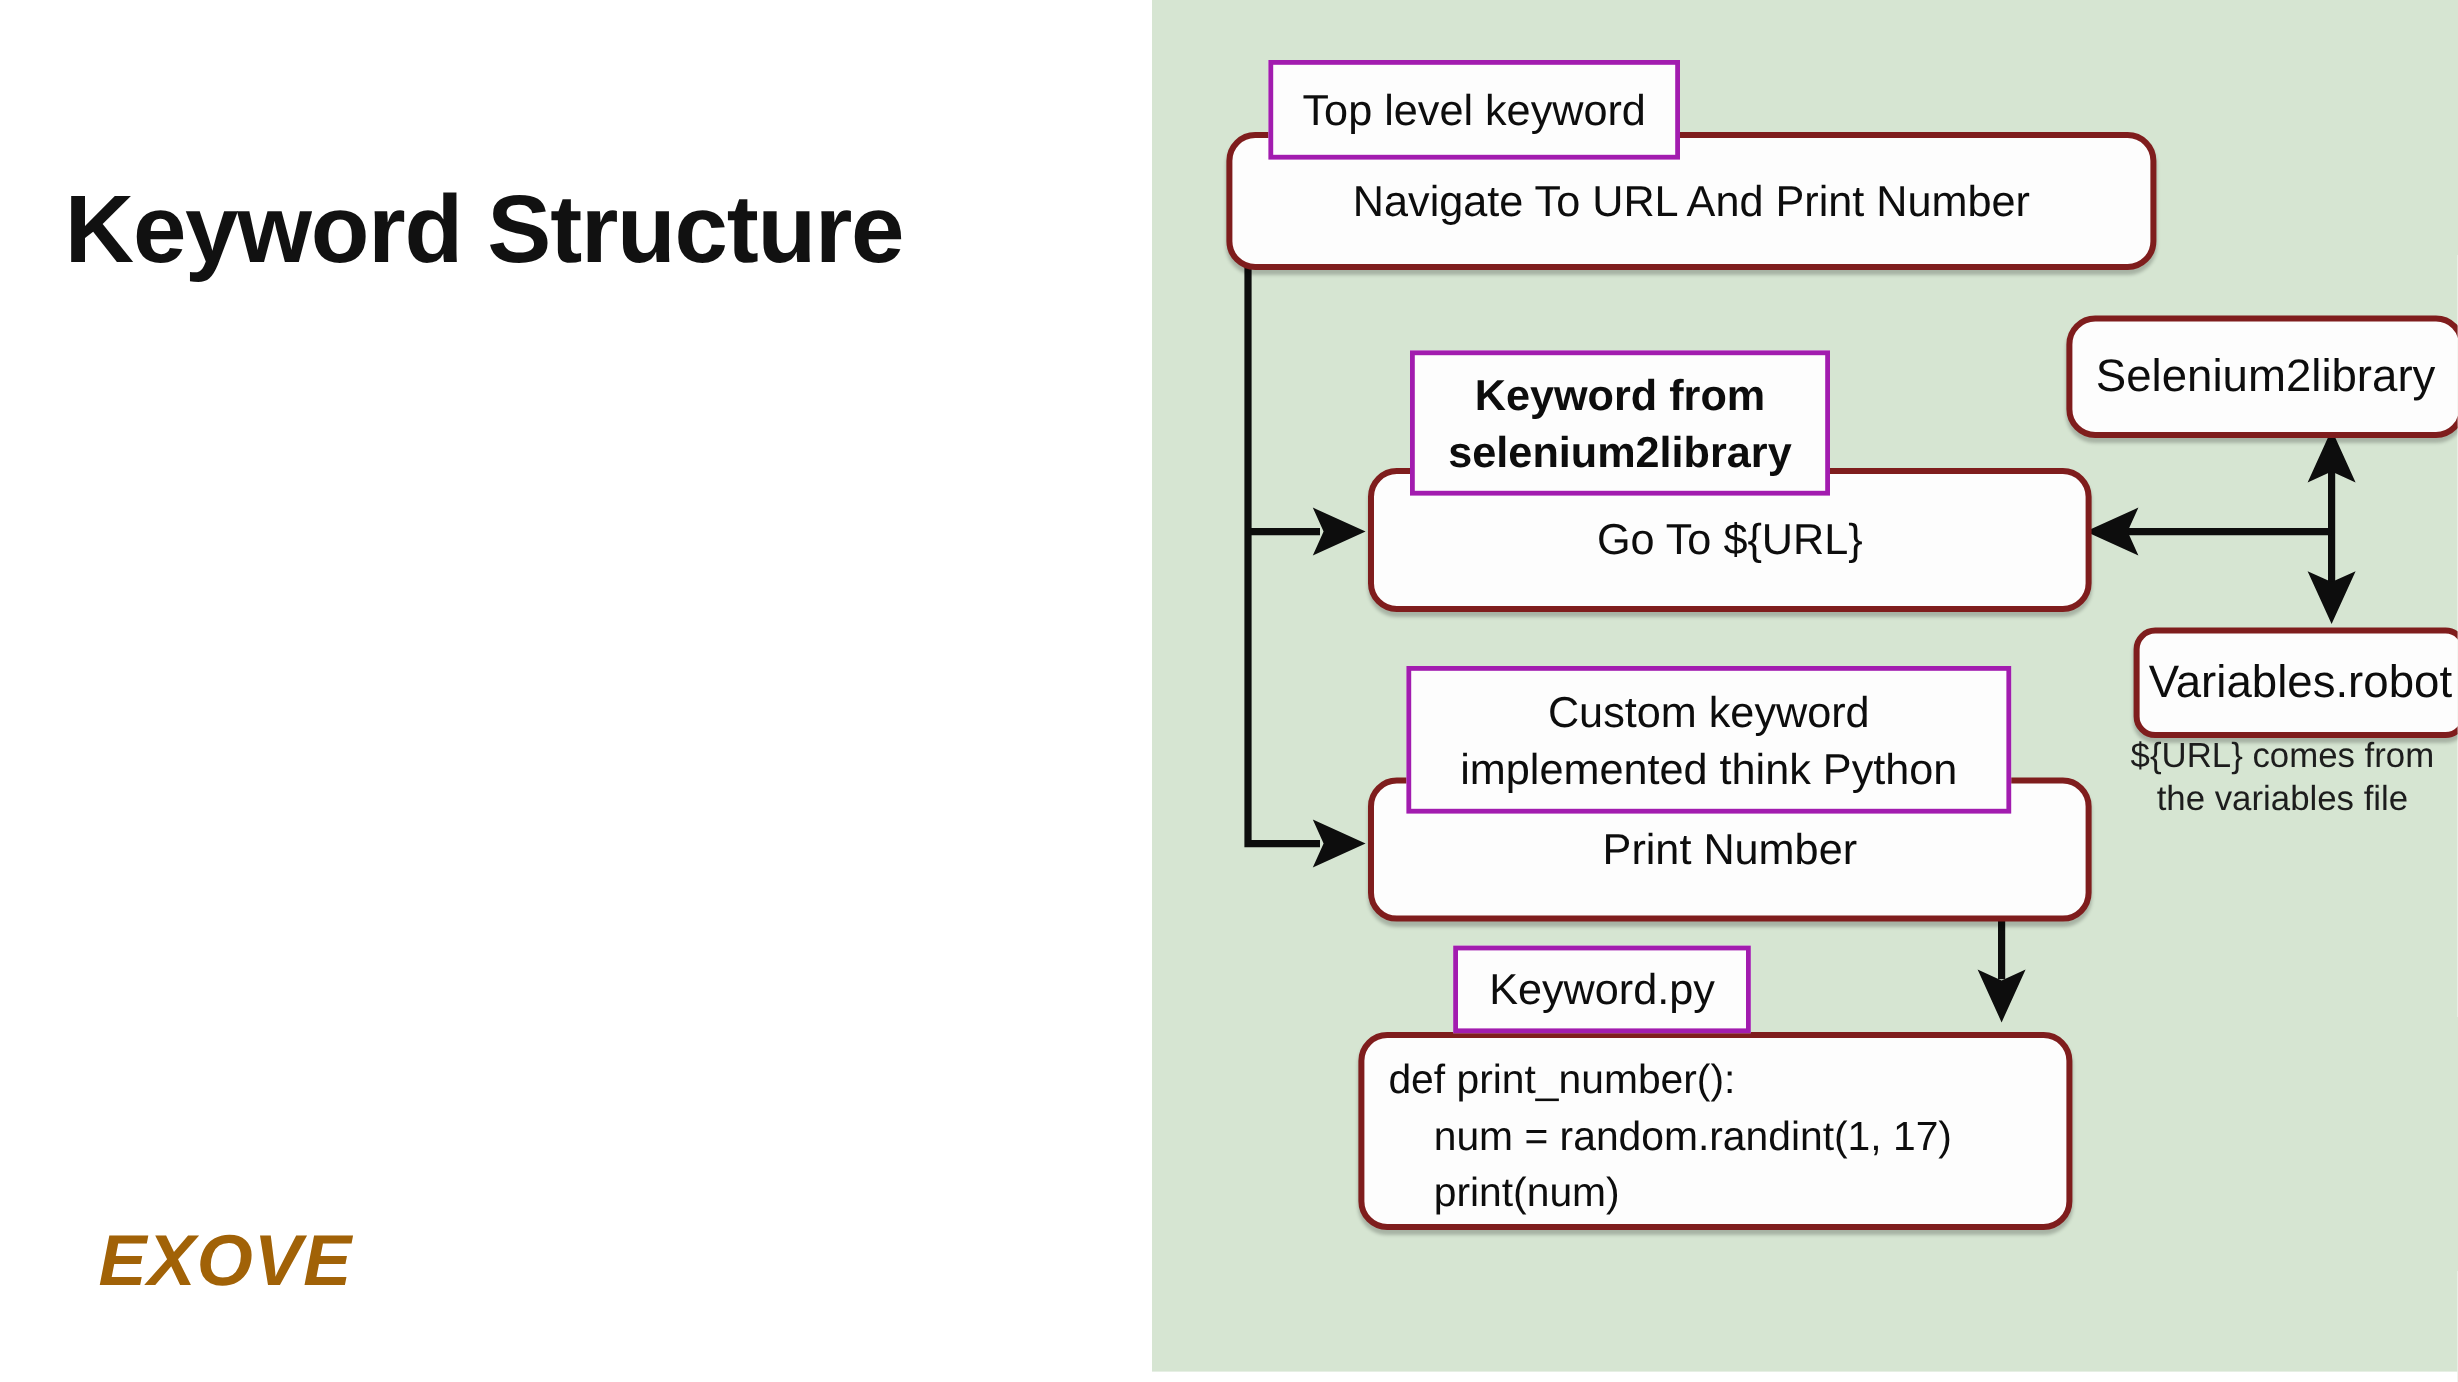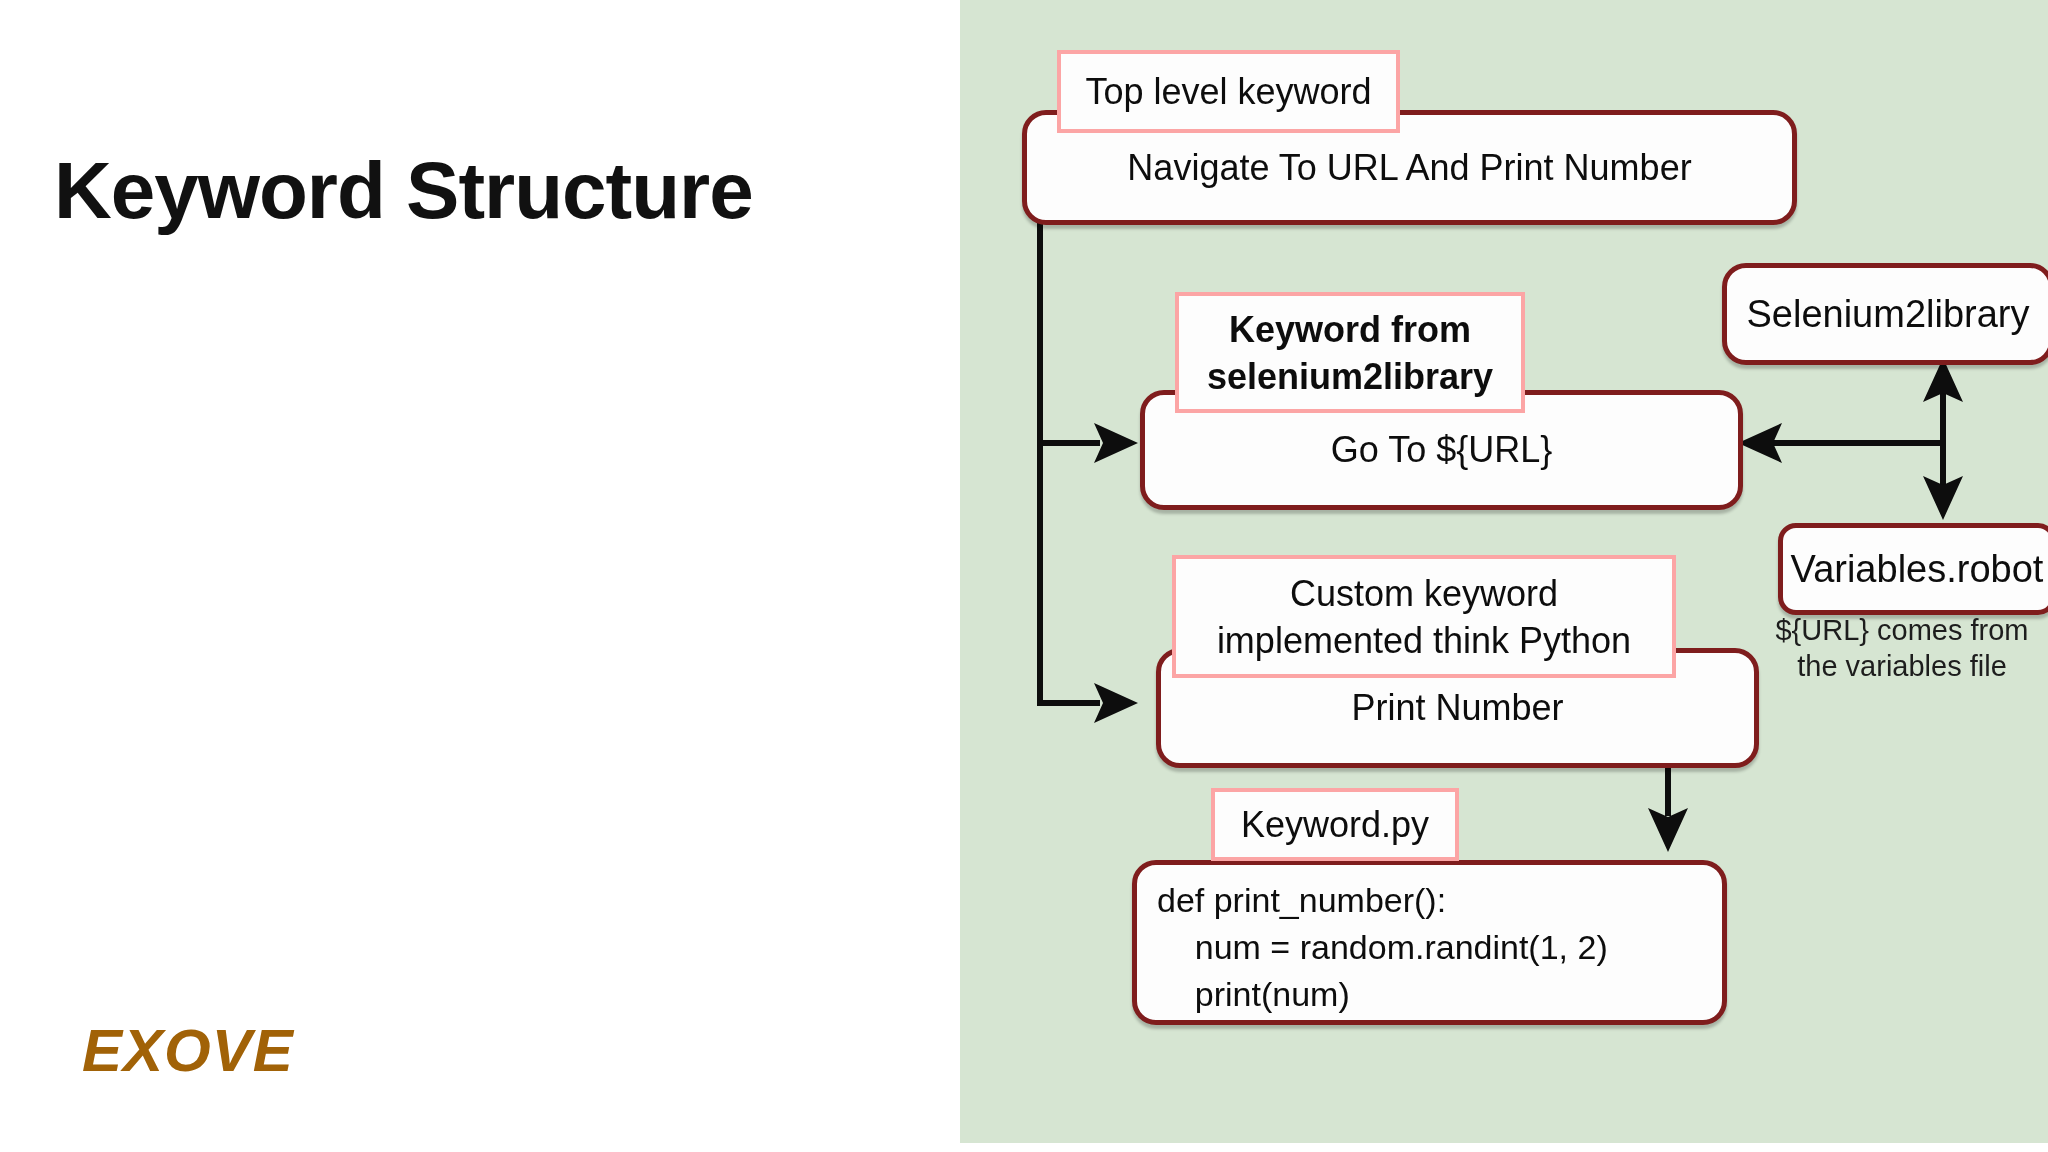--- a/index.html
+++ b/index.html
@@ -28,21 +28,21 @@
     position:absolute;left:82px;top:1016px;
     font-size:60px;font-weight:900;letter-spacing:1px;color:#a16207;font-style:italic;
   }
   
   .green-panel{
     position:absolute;left:960px;top:0;width:1088px;height:1143px;
     background:#d6e5d2;
   }
   .connectors{position:absolute;left:0;top:0;width:2048px;height:1152px;z-index:1;}
   .sharp-label{
-    position:absolute;z-index:3;background:#fdfdfd;border:4px solid #fca5a5;
+    position:absolute;z-index:3;background:#fdfdfd;border:4px solid #a21caf;
     display:flex;align-items:center;justify-content:center;text-align:center;
     font-size:36px;color:#0d0d0d;white-space:pre-line;line-height:47px;
   }
   .round-box{
     position:absolute;z-index:2;background:#fdfdfd;border:5px solid #7f1d1d;
     border-radius:24px;display:flex;align-items:center;justify-content:center;
     text-align:center;font-size:36px;color:#0d0d0d;
     box-shadow:0 4px 3px rgba(0,0,0,0.22);
   }
   .box-top-label     {left:1057px;top:50px; width:335px;height:75px;}
@@ -50,21 +50,21 @@
   .box-kw-from-label {left:1175px;top:292px;width:342px;height:113px;font-weight:bold;}
   .box-goto          {left:1140px;top:390px;width:593px;height:110px;}
   .box-selenium      {left:1722px;top:263px;width:322px;height:92px;font-size:38px;}
   .box-variables     {left:1778px;top:523px;width:268px;height:82px;font-size:38px;border-radius:18px;}
   .caption-variables{
     position:absolute;left:1752px;top:612px;width:300px;z-index:2;
     font-size:29px;line-height:36px;text-align:center;color:#1d1d1d;
     white-space:pre-line;
   }
   .box-custom-label  {left:1172px;top:555px;width:496px;height:115px;}
-  .box-print         {left:1140px;top:648px;width:593px;height:110px;margin-left:16px;}
+  .box-print         {left:1140px;top:648px;width:593px;height:110px;}
   .box-kwpy-label    {left:1195px;top:788px;width:240px;height:65px;margin-left:16px;}
   .box-code{
     left:1132px;top:860px;width:595px;height:165px;
     align-items:flex-start;justify-content:flex-start;
     font-size:34px;line-height:47px;text-align:left;
     padding:12px 0 0 20px;box-sizing:border-box;white-space:pre;
   }
 </style>
 </head>
 <body>
@@ -107,14 +107,14 @@
 <div class="round-box box-variables">Variables.robot</div>
 <div class="caption-variables">${URL} comes from
 the variables file</div>
 
 <div class="sharp-label box-custom-label">Custom keyword
 implemented think Python</div>
 <div class="round-box box-print">Print Number</div>
 
 <div class="sharp-label box-kwpy-label">Keyword.py</div>
 <div class="round-box box-code">def print_number():
-    num = random.randint(1, 2)
+    num = random.randint(1, 17)
     print(num)</div>
 
 </body></html>

